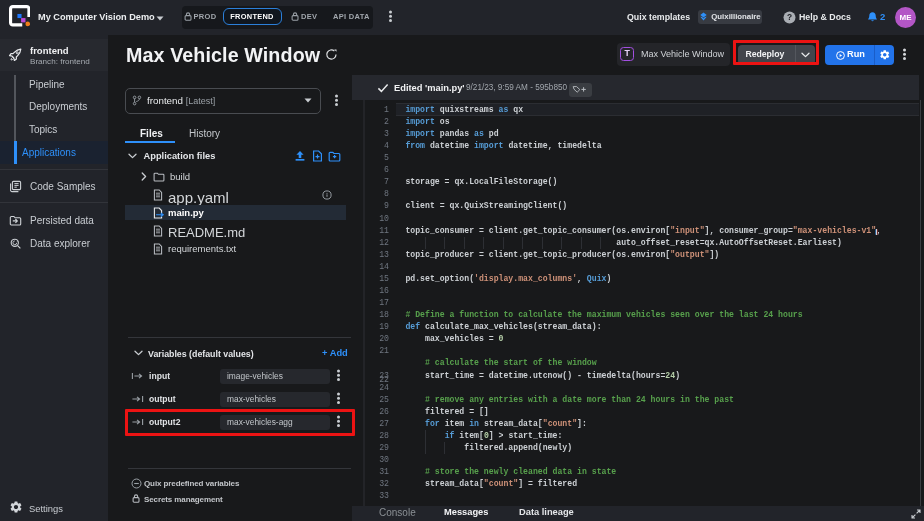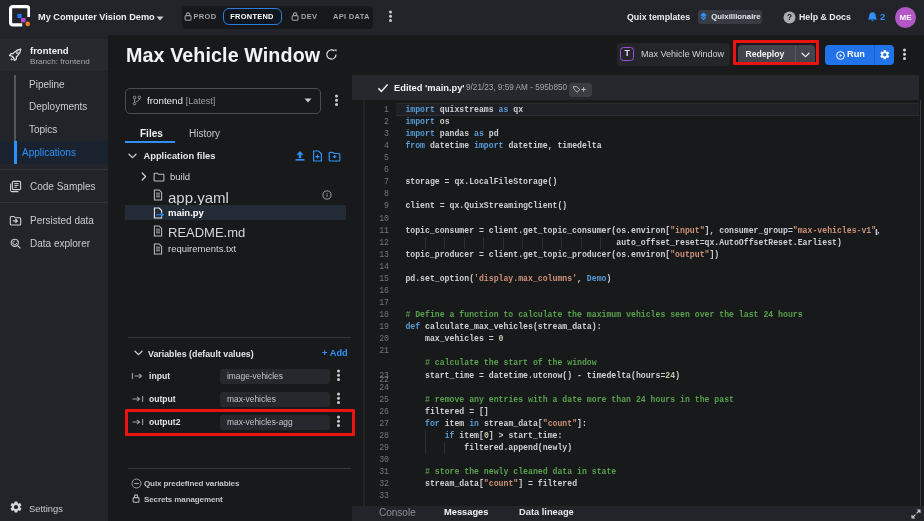--- a/index.html
+++ b/index.html
@@ -399,21 +399,21 @@
 <div class="ln" style="top:490.36px">33</div>
 <div class="cl" style="top:103.80px"><span class="k">import</span><span class="w"> quixstreams </span><span class="k">as</span><span class="w"> qx</span></div>
 <div class="cl" style="top:115.88px"><span class="k">import</span><span class="w"> os</span></div>
 <div class="cl" style="top:127.96px"><span class="k">import</span><span class="w"> pandas </span><span class="k">as</span><span class="w"> pd</span></div>
 <div class="cl" style="top:140.04px"><span class="k">from</span><span class="w"> datetime </span><span class="k">import</span><span class="w"> datetime, timedelta</span></div>
 <div class="cl" style="top:176.28px"><span class="w">storage = qx.LocalFileStorage()</span></div>
 <div class="cl" style="top:200.44px"><span class="w">client = qx.QuixStreamingClient()</span></div>
 <div class="cl" style="top:224.60px"><span class="w">topic_consumer = client.get_topic_consumer(os.environ[</span><span class="s">"input"</span><span class="w">], consumer_group=</span><span class="s">"max-vehicles-v1"</span><span class="w">,</span></div>
 <div class="cl" style="top:236.68px"><span class="w">                                           auto_offset_reset=qx.AutoOffsetReset.Earliest)</span></div>
 <div class="cl" style="top:248.76px"><span class="w">topic_producer = client.get_topic_producer(os.environ[</span><span class="s">"output"</span><span class="w">])</span></div>
-<div class="cl" style="top:272.92px"><span class="w">pd.set_option(</span><span class="s">'display.max_columns'</span><span class="w">, </span><span class="k">Demo</span><span class="w">)</span></div>
+<div class="cl" style="top:272.92px"><span class="w">pd.set_option(</span><span class="s">'display.max_columns'</span><span class="w">, </span><span class="k">Quix</span><span class="w">)</span></div>
 <div class="cl" style="top:309.16px"><span class="c"># Define a function to calculate the maximum vehicles seen over the last 24 hours</span></div>
 <div class="cl" style="top:321.24px"><span class="k">def</span><span class="w"> calculate_max_vehicles(stream_data):</span></div>
 <div class="cl" style="top:333.32px"><span class="w">    max_vehicles = </span><span class="n">0</span></div>
 <div class="cl" style="top:357.48px"><span class="w">    </span><span class="c"># calculate the start of the window</span></div>
 <div class="cl" style="top:369.56px"><span class="w">    start_time = datetime.utcnow() - timedelta(hours=</span><span class="n">24</span><span class="w">)</span></div>
 <div class="cl" style="top:393.72px"><span class="w">    </span><span class="c"># remove any entries with a date more than 24 hours in the past</span></div>
 <div class="cl" style="top:405.80px"><span class="w">    filtered = []</span></div>
 <div class="cl" style="top:417.88px"><span class="w">    </span><span class="k">for</span><span class="w"> item </span><span class="k">in</span><span class="w"> stream_data[</span><span class="s">"count"</span><span class="w">]:</span></div>
 <div class="cl" style="top:429.96px"><span class="w">        </span><span class="k">if</span><span class="w"> item[</span><span class="n">0</span><span class="w">] &gt; start_time:</span></div>
 <div class="cl" style="top:442.04px"><span class="w">            filtered.append(newly)</span></div>

